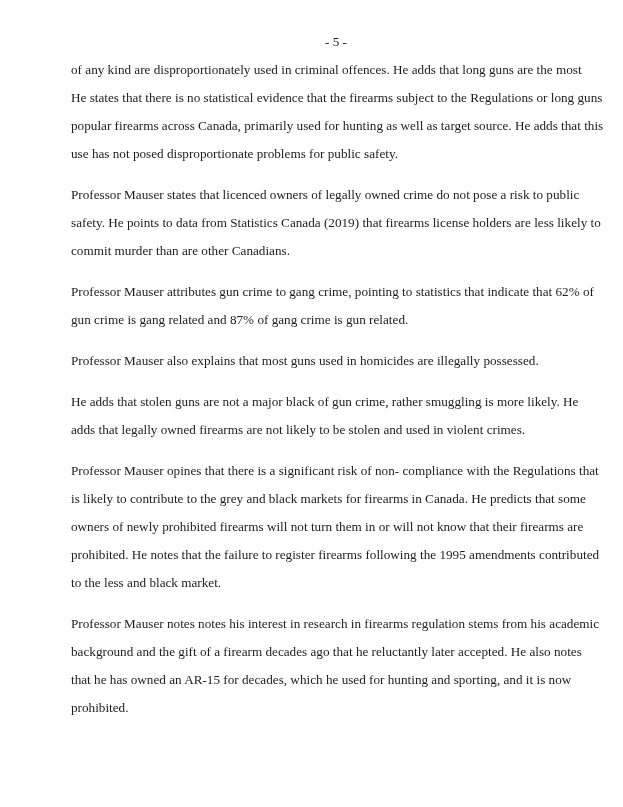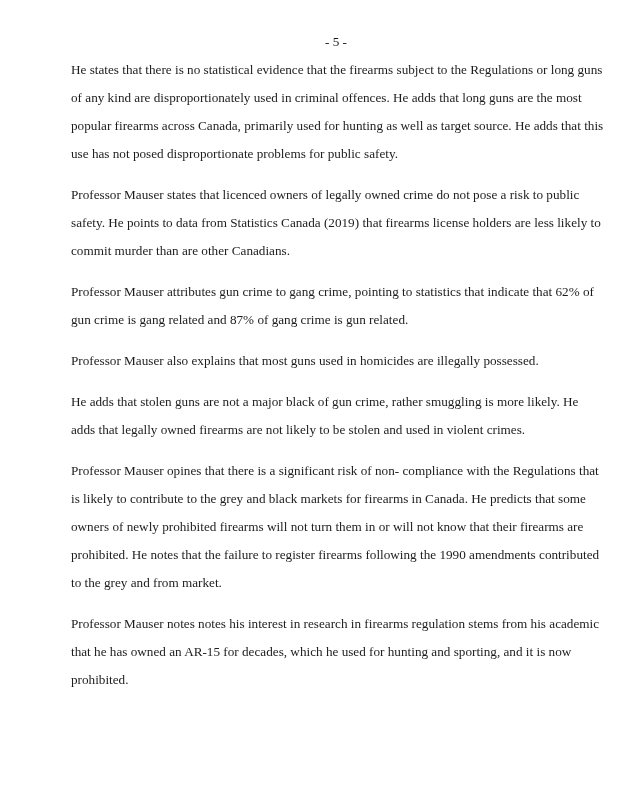--- a/index.html
+++ b/index.html
@@ -44,22 +44,22 @@
       white-space: nowrap;
     }
   </style>
 </head>
 <body>
 
 <div class="page" style="background: rgb(255, 255, 255); color: rgb(28, 28, 28);">
   <div class="page-number">- 5 -</div>
   <div class="content">
       <p class="para">
+        <span class="line">of any kind are disproportionately used in criminal offences. He adds that long guns are the most</span>
         <span class="line">He states that there is no statistical evidence that the firearms subject to the Regulations or long guns</span>
-        <span class="line">of any kind are disproportionately used in criminal offences. He adds that long guns are the most</span>
         <span class="line">popular firearms across Canada, primarily used for hunting as well as target source. He adds that this</span>
         <span class="line">use has not posed disproportionate problems for public safety.</span>
       </p>
       <p class="para">
         <span class="line">Professor Mauser states that licenced owners of legally owned crime do not pose a risk to public</span>
         <span class="line">safety. He points to data from Statistics Canada (2019) that firearms license holders are less likely to</span>
         <span class="line">commit murder than are other Canadians.</span>
       </p>
       <p class="para">
         <span class="line">Professor Mauser attributes gun crime to gang crime, pointing to statistics that indicate that 62% of</span>
@@ -69,22 +69,23 @@
         <span class="line">Professor Mauser also explains that most guns used in homicides are illegally possessed.</span>
       </p>
       <p class="para">
         <span class="line">He adds that stolen guns are not a major black of gun crime, rather smuggling is more likely. He</span>
         <span class="line">adds that legally owned firearms are not likely to be stolen and used in violent crimes.</span>
       </p>
       <p class="para">
         <span class="line">Professor Mauser opines that there is a significant risk of non- compliance with the Regulations that</span>
         <span class="line">is likely to contribute to the grey and black markets for firearms in Canada. He predicts that some</span>
         <span class="line">owners of newly prohibited firearms will not turn them in or will not know that their firearms are</span>
-        <span class="line">prohibited. He notes that the failure to register firearms following the 1990 amendments contributed</span>
-        <span class="line">to the grey and from market.</span>
+        <span class="line">prohibited. He notes that the failure to register firearms following the 1995 amendments contributed</span>
+        <span class="line">to the less and black market.</span>
       </p>
       <p class="para">
         <span class="line">Professor Mauser notes notes his interest in research in firearms regulation stems from his academic</span>
+        <span class="line">background and the gift of a firearm decades ago that he reluctantly later accepted. He also notes</span>
         <span class="line">that he has owned an AR-15 for decades, which he used for hunting and sporting, and it is now</span>
         <span class="line">prohibited.</span>
       </p>
     </div>
 </div>
 
 </body></html>

